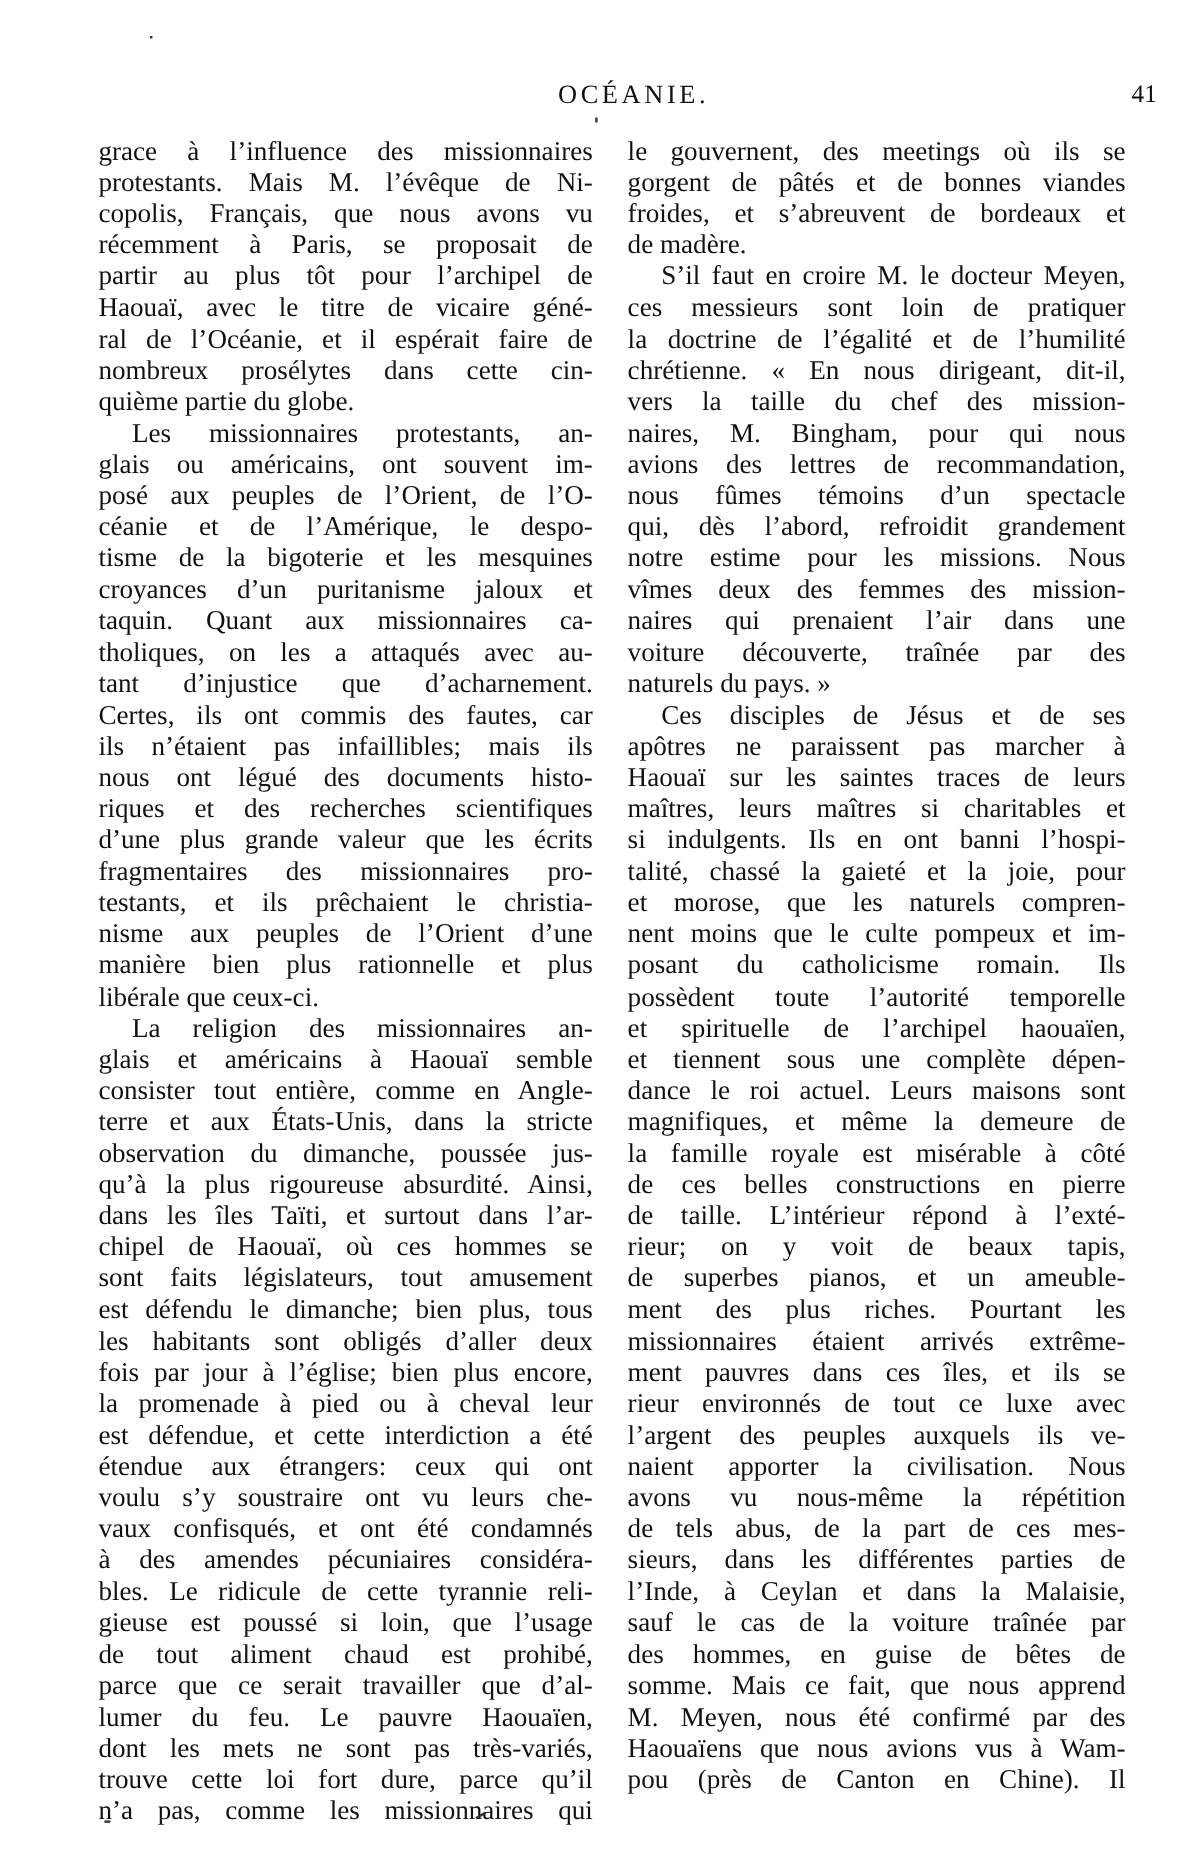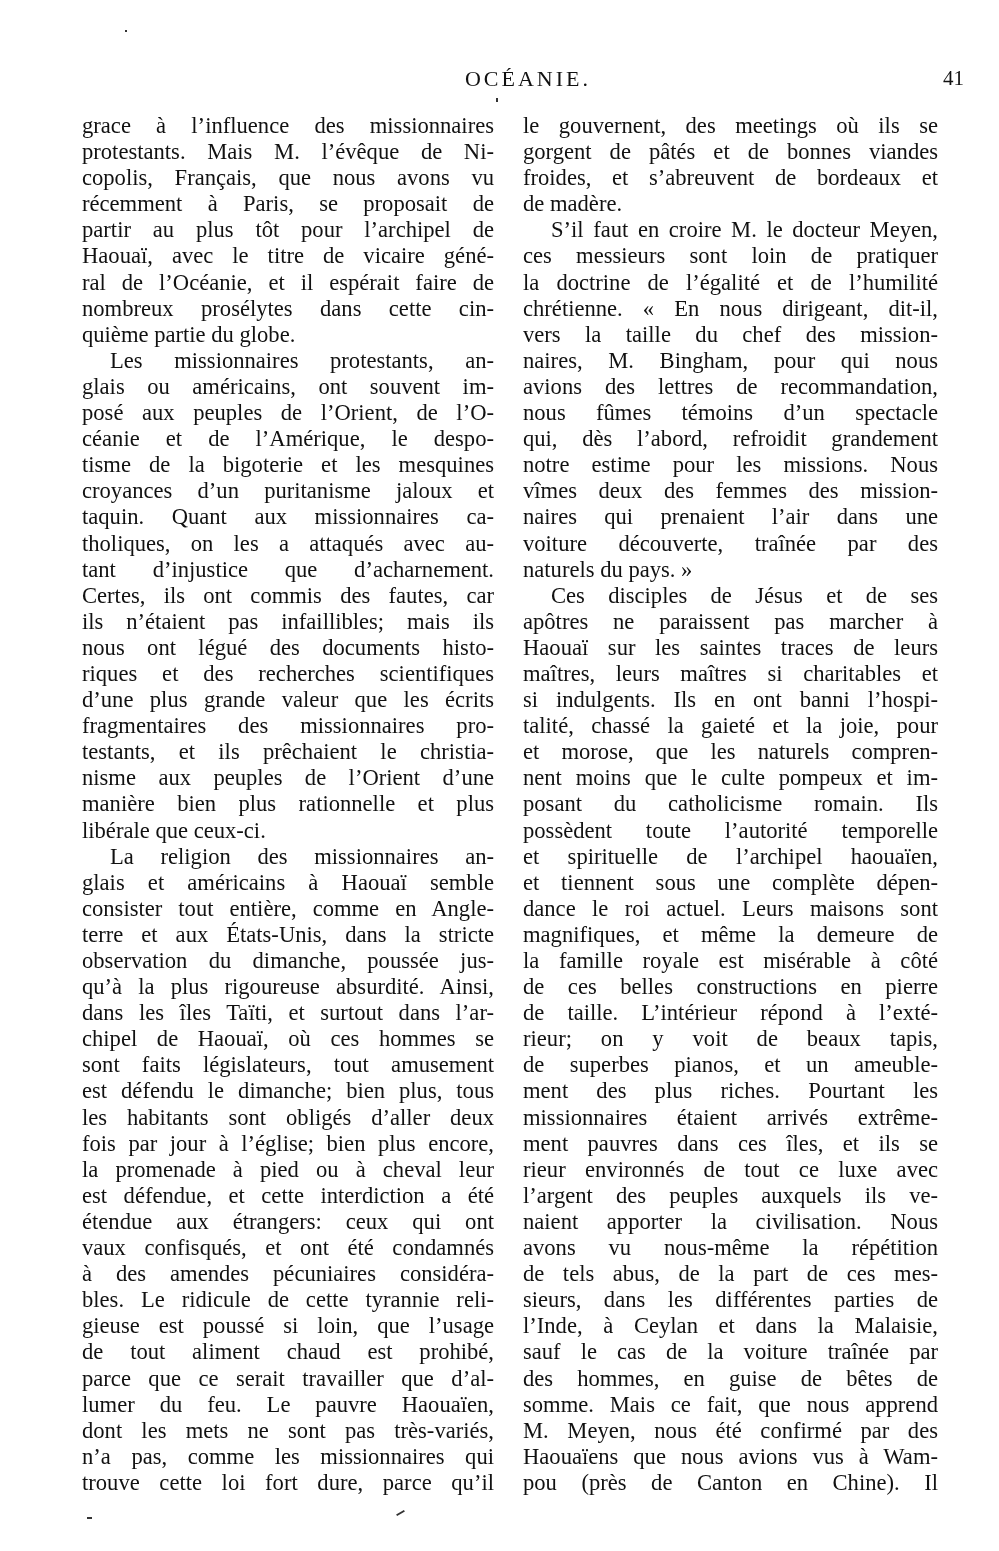--- a/index.html
+++ b/index.html
@@ -63,30 +63,31 @@
     <span class="line">qu’à la plus rigoureuse absurdité. Ainsi,</span>
     <span class="line">dans les îles Taïti, et surtout dans l’ar-</span>
     <span class="line">chipel de Haouaï, où ces hommes se</span>
     <span class="line">sont faits législateurs, tout amusement</span>
     <span class="line">est défendu le dimanche; bien plus, tous</span>
     <span class="line">les habitants sont obligés d’aller deux</span>
     <span class="line">fois par jour à l’église; bien plus encore,</span>
     <span class="line">la promenade à pied ou à cheval leur</span>
     <span class="line">est défendue, et cette interdiction a été</span>
     <span class="line">étendue aux étrangers: ceux qui ont</span>
+    <span class="line">voulu s’y soustraire ont vu leurs che-</span>
     <span class="line">vaux confisqués, et ont été condamnés</span>
     <span class="line">à des amendes pécuniaires considéra-</span>
     <span class="line">bles. Le ridicule de cette tyrannie reli-</span>
     <span class="line">gieuse est poussé si loin, que l’usage</span>
     <span class="line">de tout aliment chaud est prohibé,</span>
     <span class="line">parce que ce serait travailler que d’al-</span>
     <span class="line">lumer du feu. Le pauvre Haouaïen,</span>
     <span class="line">dont les mets ne sont pas très-variés,</span>
+    <span class="line">trouve cette loi fort dure, parce qu’il</span>
     <span class="line">n’a pas, comme les missionnaires qui</span>
-    <span class="line">trouve cette loi fort dure, parce qu’il</span>
   </div>
 <div class="column col-right" id="col-right">
     <span class="line">le gouvernent, des meetings où ils se</span>
     <span class="line">gorgent de pâtés et de bonnes viandes</span>
     <span class="line">froides, et s’abreuvent de bordeaux et</span>
     <span class="line last">de madère.</span>
     <span class="line indent">S’il faut en croire M. le docteur Meyen,</span>
     <span class="line">ces messieurs sont loin de pratiquer</span>
     <span class="line">la doctrine de l’égalité et de l’humilité</span>
     <span class="line">chrétienne. « En nous dirigeant, dit-il,</span>

